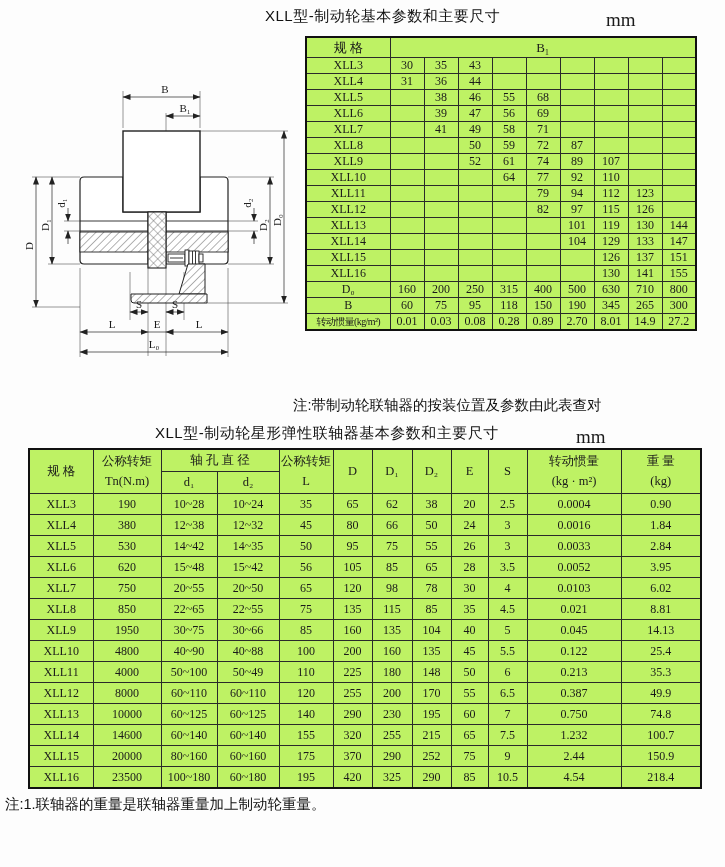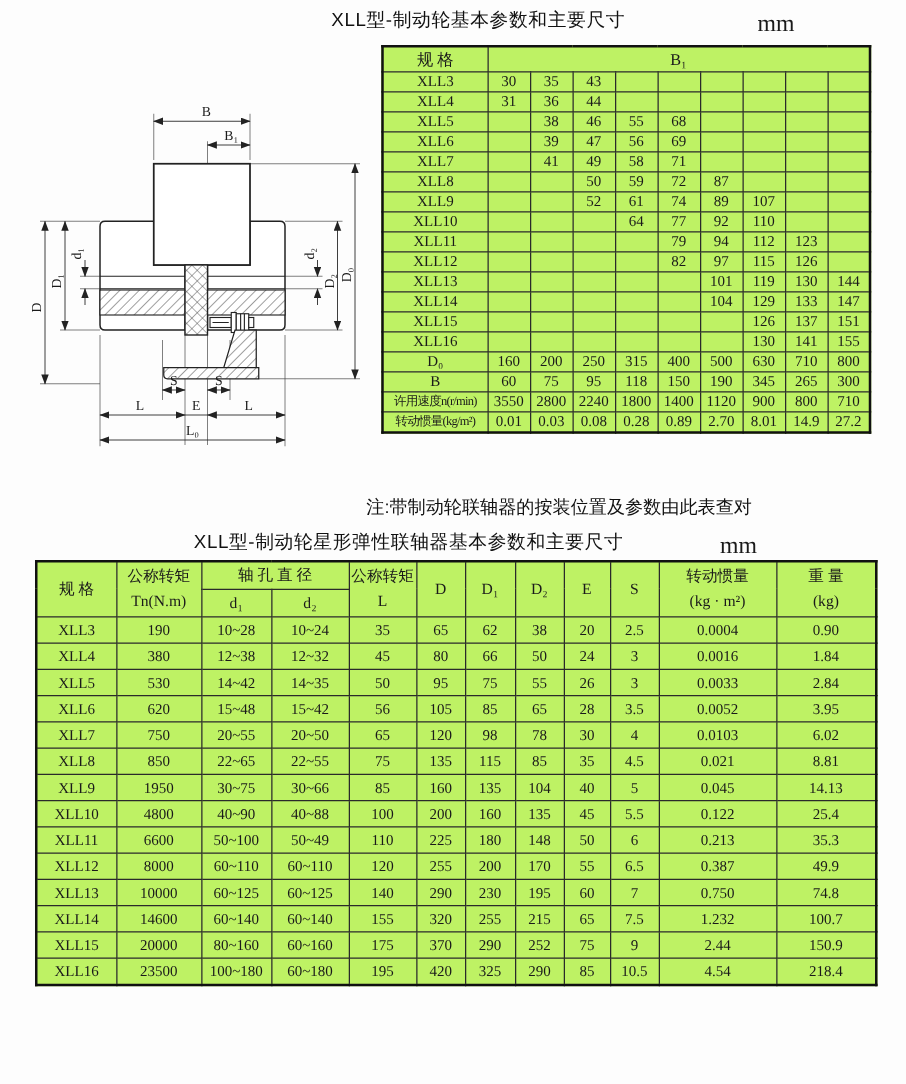--- a/index.html
+++ b/index.html
@@ -342,32 +342,20 @@
           <td class="lbl">B</td>
           <td>60</td>
           <td>75</td>
           <td>95</td>
           <td>118</td>
           <td>150</td>
           <td>190</td>
           <td>345</td>
           <td>265</td>
           <td>300</td>
-        </tr>
-        <tr>
-          <td class="lbl">许用速度n(r/min)</td>
-          <td>3550</td>
-          <td>2800</td>
-          <td>2240</td>
-          <td>1800</td>
-          <td>1400</td>
-          <td>1120</td>
-          <td>900</td>
-          <td>800</td>
-          <td>710</td>
         </tr>
         <tr>
           <td class="lbl">转动惯量(kg/m²)</td>
           <td>0.01</td>
           <td>0.03</td>
           <td>0.08</td>
           <td>0.28</td>
           <td>0.89</td>
           <td>2.70</td>
           <td>8.01</td>
@@ -536,21 +524,21 @@
           <td>200</td>
           <td>160</td>
           <td>135</td>
           <td>45</td>
           <td>5.5</td>
           <td>0.122</td>
           <td>25.4</td>
         </tr>
         <tr>
           <td class="lbl">XLL11</td>
-          <td>6600</td>
+          <td>4000</td>
           <td>50~100</td>
           <td>50~49</td>
           <td>110</td>
           <td>225</td>
           <td>180</td>
           <td>148</td>
           <td>50</td>
           <td>6</td>
           <td>0.213</td>
           <td>35.3</td>
@@ -621,15 +609,16 @@
           <td>325</td>
           <td>290</td>
           <td>85</td>
           <td>10.5</td>
           <td>4.54</td>
           <td>218.4</td>
         </tr>
       </tbody>
   </table>
 
+  <div class="abs cjk note" style="left:5px;top:795px;">注:1.联轴器的重量是联轴器重量加上制动轮重量。</div>
   <div class="abs cjk note" style="left:52px;top:874px;">3.使用锥孔时应计算沉孔尺寸。</div>
 
 </div>
 
 </body></html>

